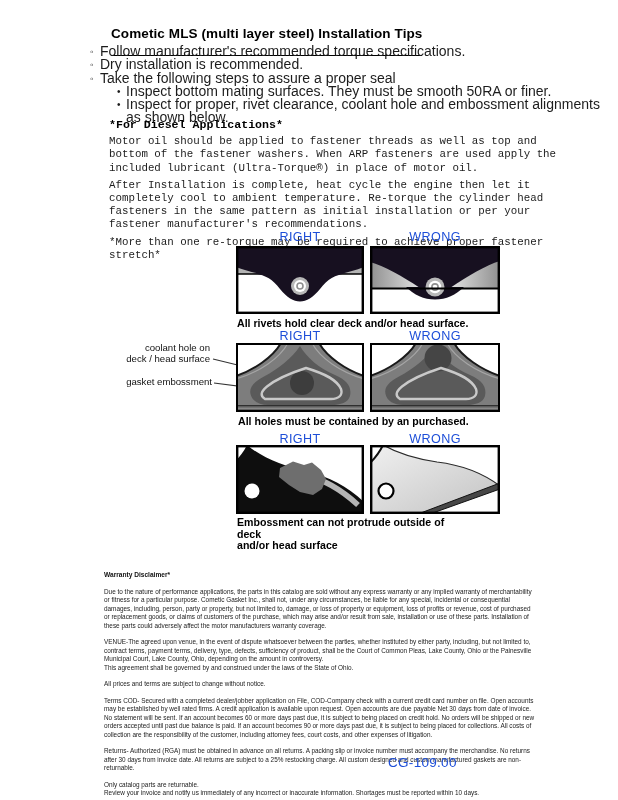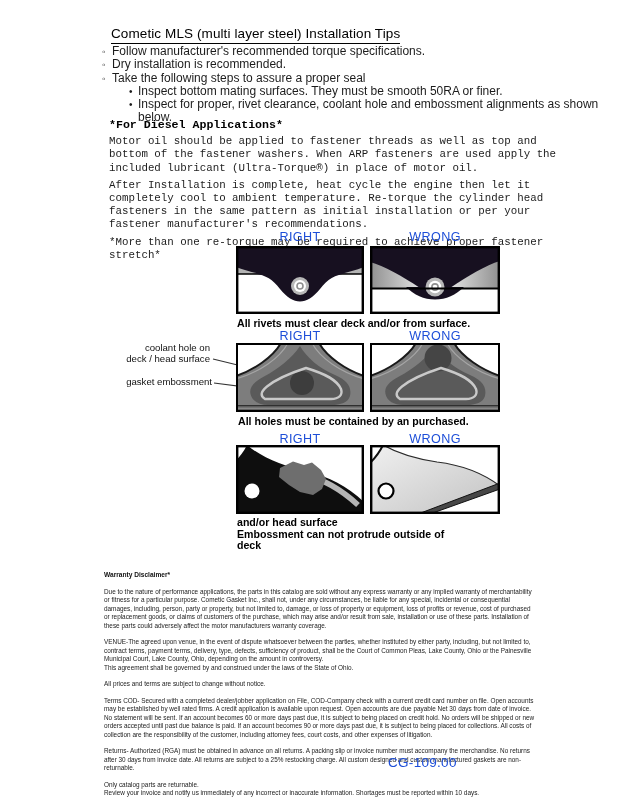--- a/index.html
+++ b/index.html
@@ -4,25 +4,25 @@
 <style>
   html,body{margin:0;padding:0;}
   body{
     width:618px;height:800px;background:#ffffff;position:relative;overflow:hidden;
     font-family:"Liberation Sans","DejaVu Sans",sans-serif;color:#1c1c1c;
     -webkit-font-smoothing:antialiased;
   }
   .abs{position:absolute;}
   
   .doc-title{
-    left:111px;top:26px;font-size:13.5px;font-weight:400;color:#000;
-    border-bottom:1.6px solid #000;padding-bottom:2px;letter-spacing:.1px;
+    left:111px;top:26px;font-size:13.5px;font-weight:700;color:#000;
+    border-bottom:1.6px solid #000;padding-bottom:14px;letter-spacing:.1px;
   }
   
-  .tips{left:104px;top:45px;list-style:none;margin:0;padding:0;font-size:12px;}
+  .tips{left:92px;top:45px;list-style:none;margin:0;padding:0;font-size:14px;}
   .tips li{position:relative;line-height:13.3px;padding-left:8px;}
   .tips li.t1::before{content:"\25E6";position:absolute;left:-2px;top:0;font-size:10px;}
   .tips li.t2{margin-left:26px;}
   .tips li.t2::before{content:"\2022";position:absolute;left:-1px;top:0;font-size:10px;}
   
   .diesel{left:109px;top:118px;width:448px;font-size:10.8px;line-height:13.2px;font-family:Liberation Mono, monospace;}
   .diesel h2{font-size:11.6px;font-weight:700;margin:0 0 4px 0;color:#000;}
   .diesel p{margin:0 0 4px 0;}
   
   .fig-label{font-size:12.6px;font-weight:500;color:#1d4ed8;text-align:center;letter-spacing:.4px;}
@@ -94,21 +94,21 @@
     <path d="M130 15 C116 19 98 30 80 42 L130 42 Z" fill="url(#r1wR)"></path>
     <path d="M36 41 L94 41 C86 49 76 53.5 65 53.5 C54 53.5 44 49 36 41 Z" fill="#171020"></path>
     <circle cx="65" cy="41" r="9.5" fill="#b8b8b8"></circle>
     <circle cx="65" cy="41" r="6.2" fill="#ffffff"></circle>
     <circle cx="65" cy="41" r="3.1" fill="#ffffff" stroke="#8f8f8f" stroke-width="1.6"></circle>
     <line x1="0" y1="42.5" x2="130" y2="42.5" stroke="#000000" stroke-width="2"></line>
     <rect x="1.2" y="1.2" width="127.6" height="65.6" fill="none" stroke="#000000" stroke-width="2.4"></rect>
   </svg>
 </div>
 
-<div class="abs fig-caption" style="left:237px;top:318px;">All rivets must clear deck and/or from surface.</div>
+<div class="abs fig-caption" style="left:237px;top:318px;">All rivets hold clear deck and/or head surface.</div>
 
 <div class="abs fig-label" style="left:236px;top:329px;width:128px;">RIGHT</div>
 <div class="abs fig-label" style="left:370px;top:329px;width:130px;">WRONG</div>
 
 <div class="abs annot" style="left:100px;top:343px;width:110px;">
   <div>coolant hole on</div>
   <div>deck / head surface</div>
 </div>
 <div class="abs annot" style="left:100px;top:377px;width:112px;">gasket embossment</div>
 
@@ -186,22 +186,22 @@
     <path d="M48 69 L130 38" stroke="#111111" stroke-width="1"></path>
     <path d="M60 69 L130 44" stroke="#111111" stroke-width="1"></path>
     <path d="M13 0 C9.5 7.5 4.5 13.5 0 18" stroke="#111111" stroke-width="2" fill="none"></path>
     <path d="M13 0 C27 8 47 14 67 17 C88 19.5 110 26 130 41" stroke="#2a2a2a" stroke-width="1.2" fill="none"></path>
     <circle cx="16" cy="46" r="7.5" fill="#ffffff" stroke="#000000" stroke-width="2.2"></circle>
     <rect x="1.2" y="1.2" width="127.6" height="66.6" fill="none" stroke="#000000" stroke-width="2.4"></rect>
   </svg>
 </div>
 
 <div class="abs fig-caption" style="left:237px;top:517px;width:230px;">
+  <div>Embossment can not protrude outside of deck</div>
   <div>and/or head surface</div>
-  <div>Embossment can not protrude outside of deck</div>
 </div>
 
 <div class="abs disc">
   <h3>Warranty Disclaimer*</h3>
   <p>Due to the nature of performance applications, the parts in this catalog are sold without any express warranty or any implied warranty of merchantability or fitness for a particular purpose.  Cometic Gasket Inc., shall not, under any circumstances, be liable for any special, incidental or consequential damages, including, person, party or property, but not limited to, damage, or loss of property or equipment, loss of profits or revenue, cost of purchased or replacement goods, or claims of customers of the purchase, which may arise and/or result from sale, installation or use of these parts.  Installation of these parts could adversely affect the motor manufacturers warranty coverage.</p>
   <p>VENUE-The agreed upon venue, in the event of dispute whatsoever between the parties, whether instituted by either party, including, but not limited to, contract terms, payment terms, delivery, type, defects, sufficiency of product, shall be the Court of Common Pleas, Lake County, Ohio or the Painesville Municipal Court, Lake County, Ohio, depending on the amount in controversy.
 This agreement shall be governed by and construed under the laws of the State of Ohio.</p>
   <p>All prices and terms are subject to change without notice.</p>
   <p>Terms COD- Secured with a completed dealer/jobber application on File, COD-Company check with a current credit card number on file.  Open accounts may be established by well rated firms.  A credit application is available upon request.  Open accounts are due payable Net 30 days from date of invoice.  No statement will be sent.  If an account becomes 60 or more days past due, it is subject to being placed on credit hold.  No orders will be shipped or new orders accepted until past due balance is paid.  If an account becomes 90 or more days past due, it is subject to being placed for collections.  All costs of collection are the responsibility of the customer, including attorney fees, court costs, and other expenses of litigation.</p>
   <p>Returns- Authorized (RGA) must be obtained in advance on all returns.  A packing slip or invoice number must accompany the merchandise.  No returns after 30 days from invoice date.  All returns are subject to a 25% restocking charge.  All custom designed and custom manufactured gaskets are non-returnable.</p>

